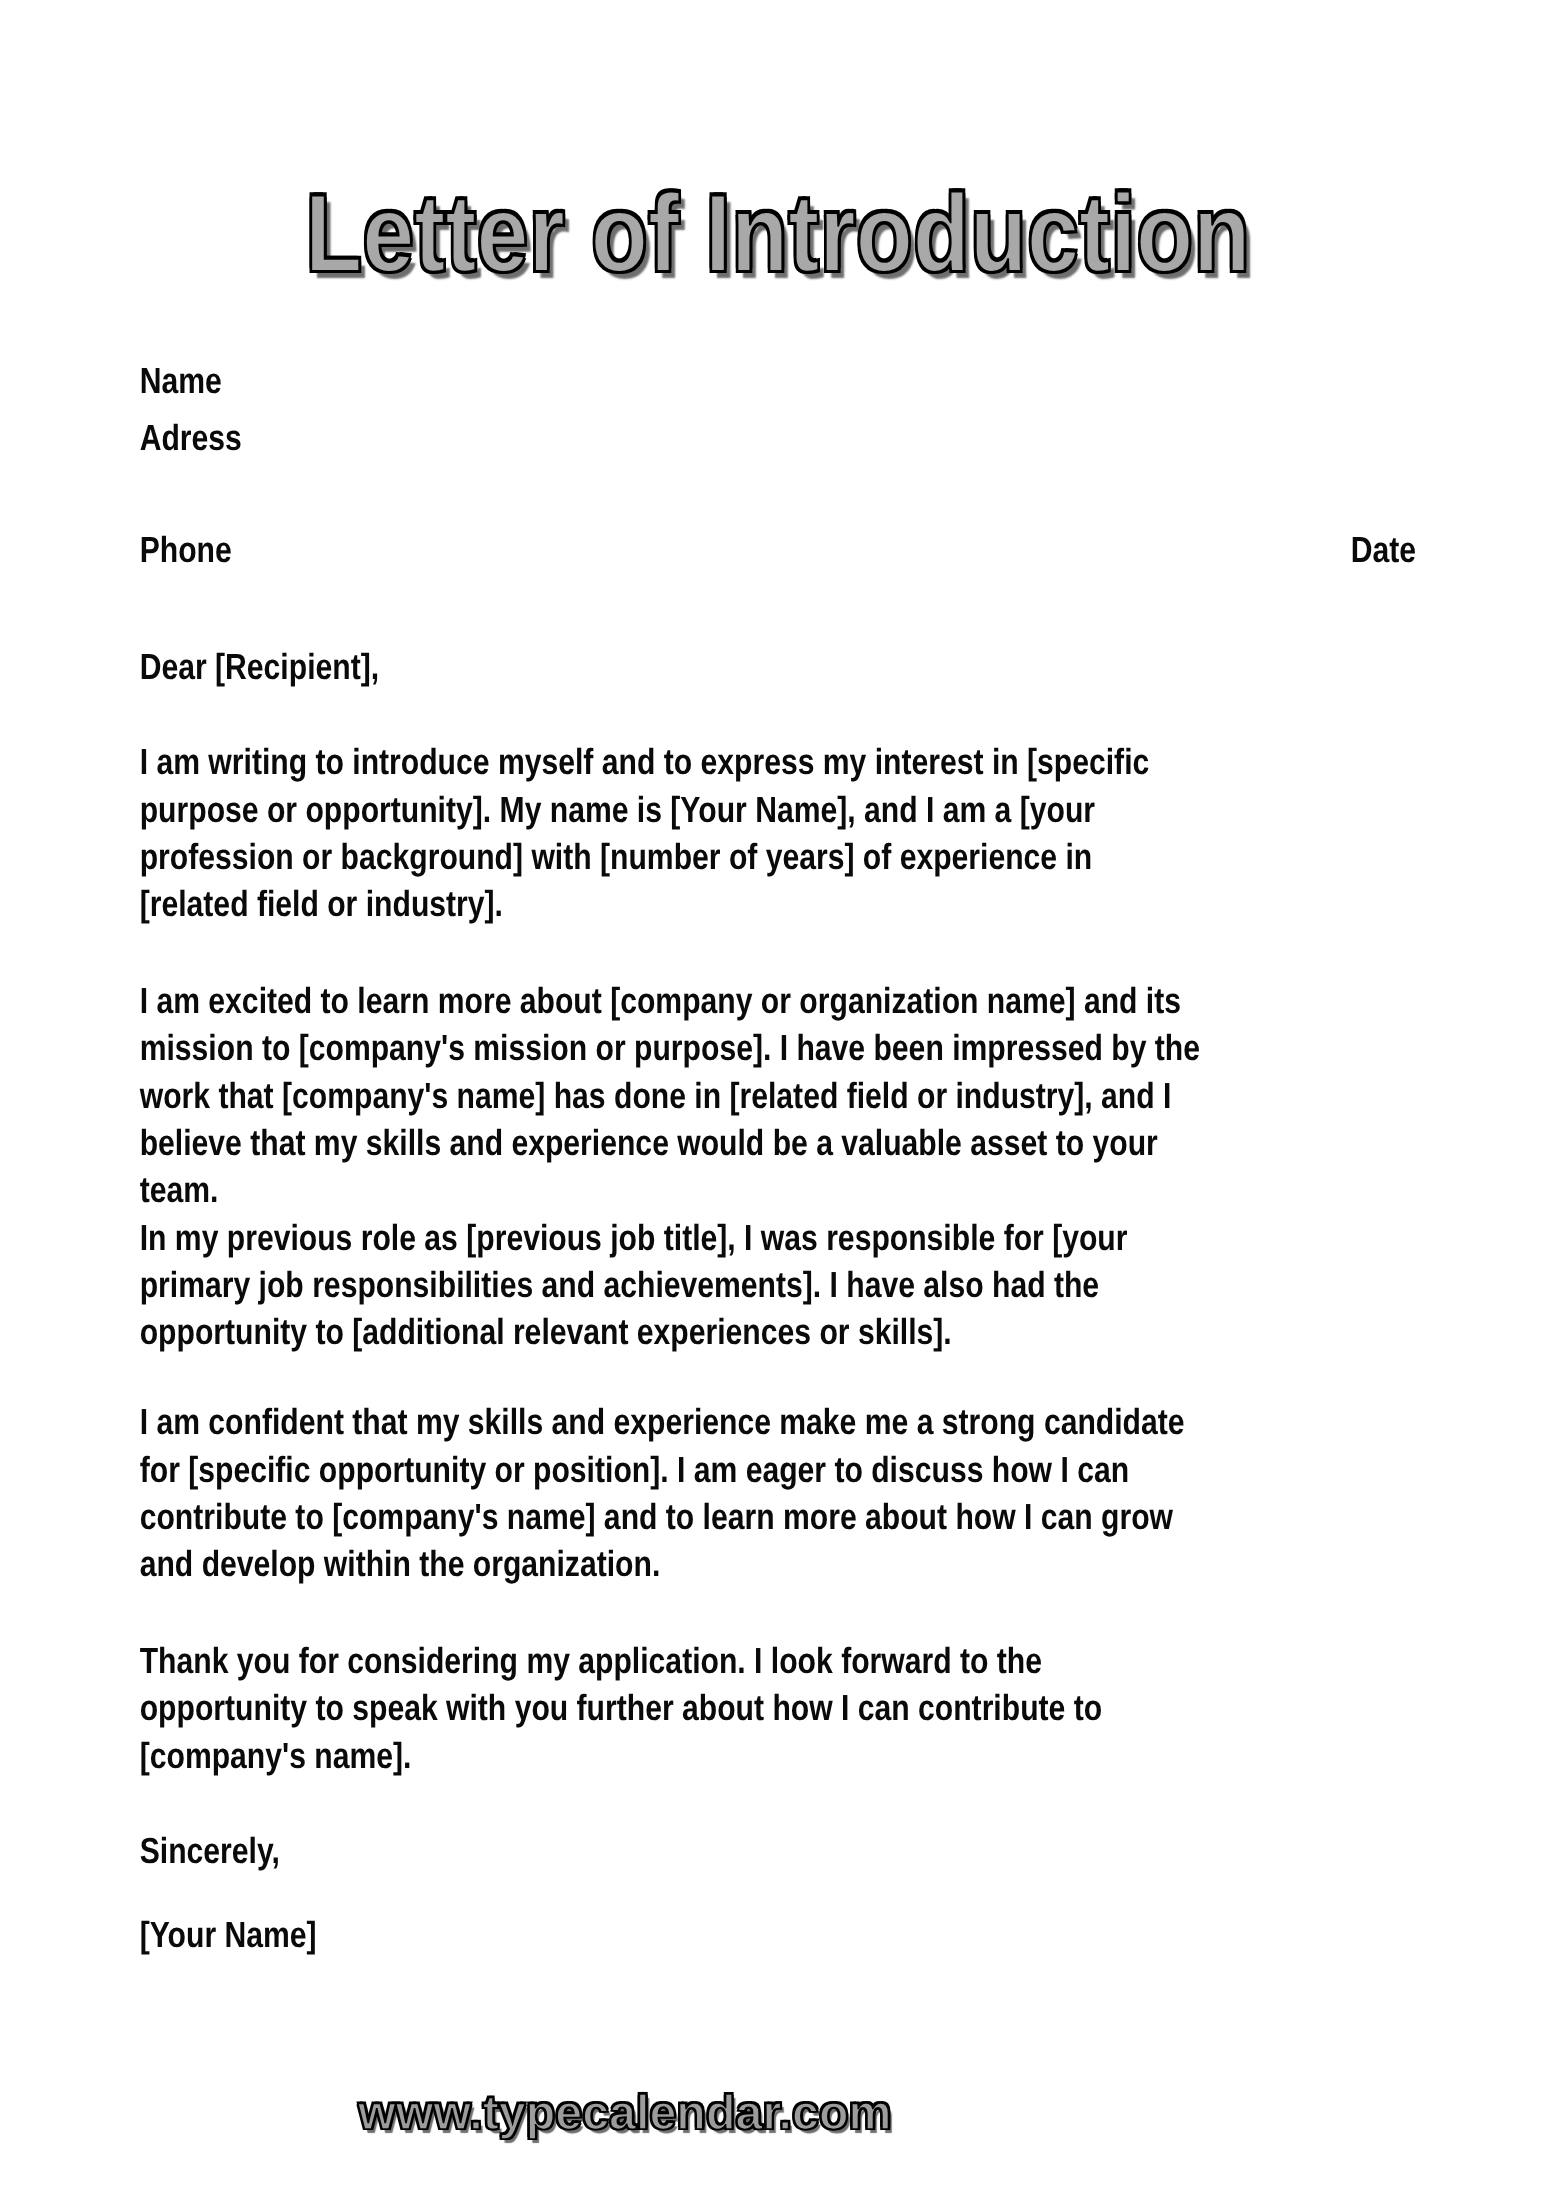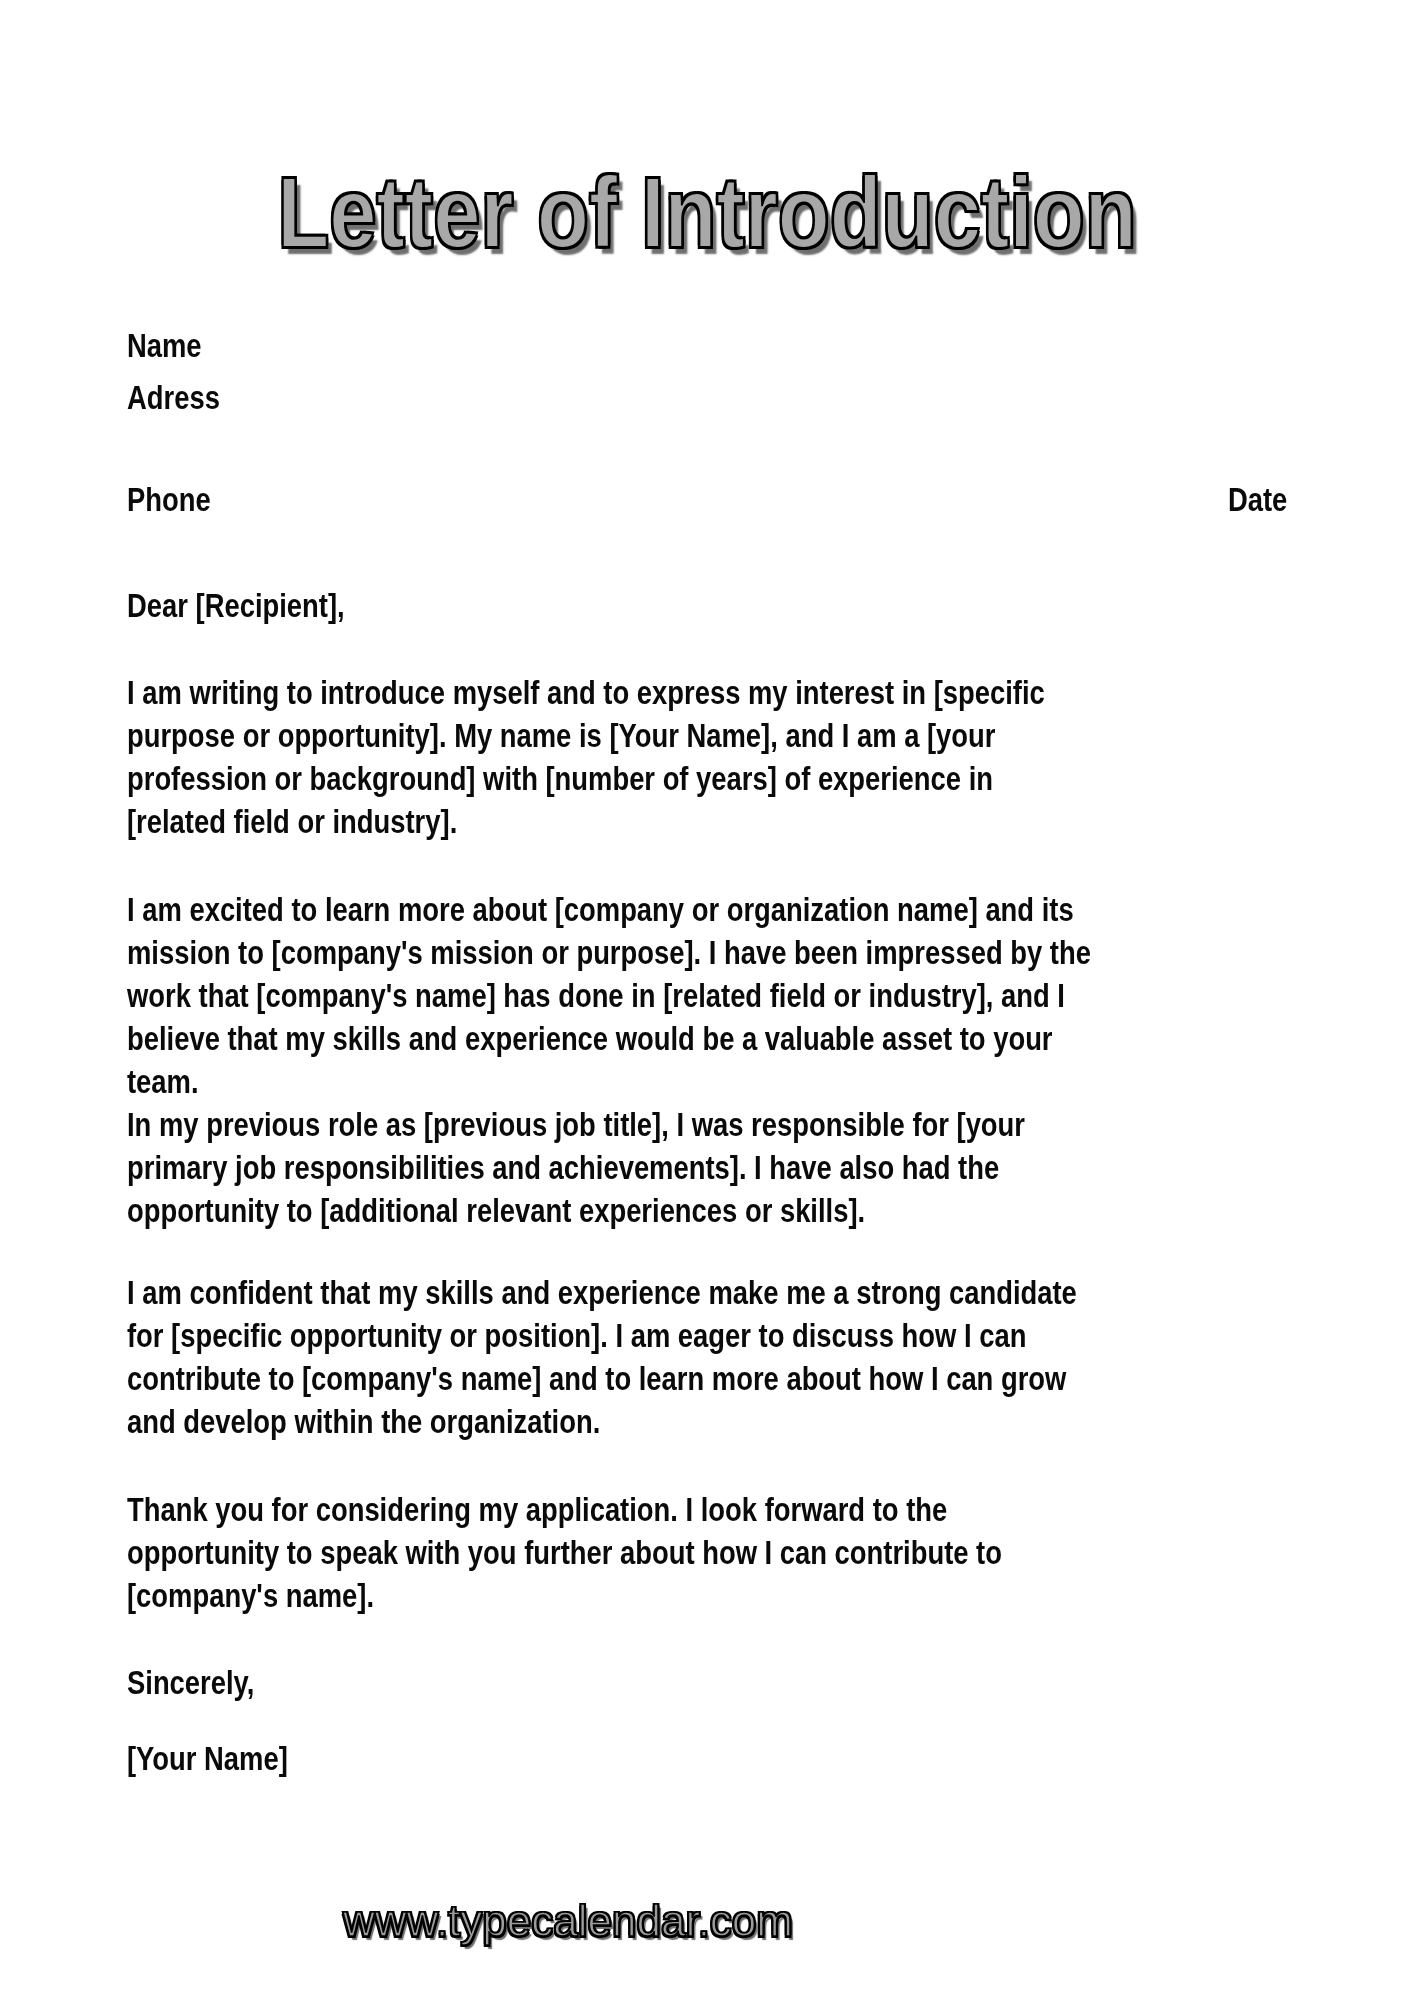--- a/index.html
+++ b/index.html
@@ -69,21 +69,21 @@
   .b-signature  { top: 1737px; }
 
   
   .site-footer {
     position: absolute;
     top: 1894px; left: 0;
     width: 1136px;
     text-align: center;
     white-space: nowrap;
     font-size: 44px;
-    font-weight: 400;
+    font-weight: 700;
     line-height: 53px;
     color: var(--footer-fill, #9c9c9c);
     -webkit-text-stroke: 1.5px var(--outline, #000000);
     text-shadow:
       -1.5px -1.5px 0 var(--outline, #000000),
        1.5px -1.5px 0 var(--outline, #000000),
       -1.5px  1.5px 0 var(--outline, #000000),
        1.5px  1.5px 0 var(--outline, #000000),
        3px 4px 1px var(--shadow, #8c8c8c);
   }

